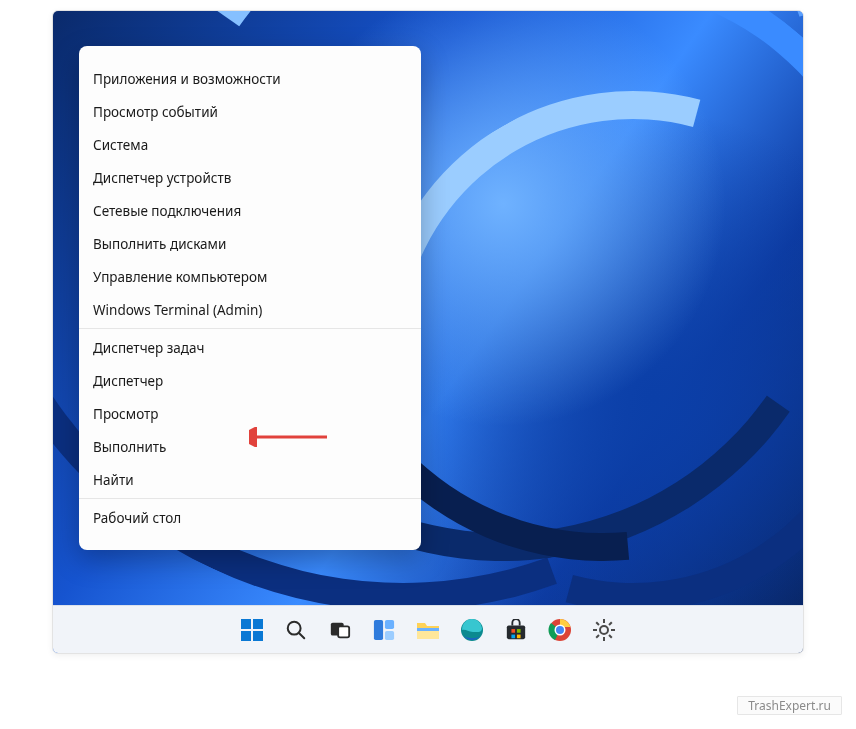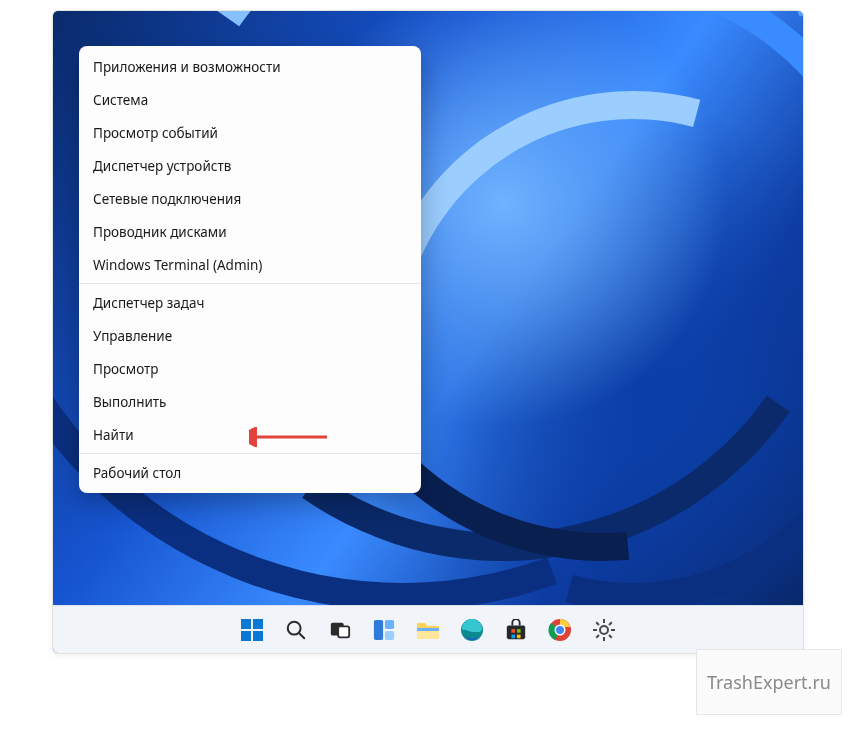--- a/index.html
+++ b/index.html
@@ -44,21 +44,21 @@
   .r4 { width: 520px; height: 520px; left: 320px; top: 80px; border-top-color: #9bcdff; border-bottom-color: #0b2f80; transform: rotate(-30deg); }
 
   .context-menu {
     position: absolute;
     left: 26px;
     top: 35px;
     width: 342px;
     background: #fdfdfd;
     border-radius: 8px;
     box-shadow: 0 10px 28px rgba(0,0,0,0.28);
-    padding: 4px 0;
+    padding: 16px 0;
     text-align: right;
   }
   .menu-item {
     display: flex;
     align-items: center;
     justify-content: space-between;
     padding: 0 14px;
     height: 33px;
     font-size: 13.5px;
     color: #1a1a1a;
@@ -99,69 +99,72 @@
     align-items: center;
     justify-content: center;
     border-radius: 4px;
   }
   .tb-btn svg { display: block; }
 
   .watermark {
     position: absolute;
     right: 14px;
     bottom: 14px;
-    font-size: 18px;
+    font-size: 12px;
     color: #8a8a8a;
     background: #fbfbfb;
     border: 1px solid #e6e6e6;
-    padding: 20px 10px;
+    padding: 0 10px;
     border-radius: 1px;
   }
 </style>
 </head>
 <body>
 
 <div class="frame">
   <div class="desktop">
     <div class="ribbon r1"></div>
     <div class="ribbon r2"></div>
     <div class="ribbon r3"></div>
     <div class="ribbon r4"></div>
   </div>
 
   <div class="context-menu">
 
     <div class="menu-item">
         <span>Приложения и возможности</span>
       </div>
     <div class="menu-item">
+        <span>Просмотр событий</span>
+      </div>
+    <div class="menu-item">
         <span>Система</span>
       </div>
     <div class="menu-item">
-        <span>Просмотр событий</span>
-      </div>
-    <div class="menu-item">
         <span>Диспетчер устройств</span>
       </div>
     <div class="menu-item">
         <span>Сетевые подключения</span>
       </div>
     <div class="menu-item">
-        <span>Проводник дисками</span>
+        <span>Выполнить дисками</span>
+      </div>
+    <div class="menu-item">
+        <span>Управление компьютером</span>
       </div>
     <div class="menu-item">
         <span>Windows Terminal (Admin)</span>
       </div>
     <div class="separator"></div>
 
     <div class="menu-item">
         <span>Диспетчер задач</span>
       </div>
     <div class="menu-item">
-        <span>Управление</span>
+        <span>Диспетчер</span>
       </div>
     <div class="menu-item">
         <span>Просмотр</span>
       </div>
     <div class="menu-item">
         <span>Выполнить</span>
       </div>
     <div class="menu-item">
         <span>Найти</span>
       </div>

